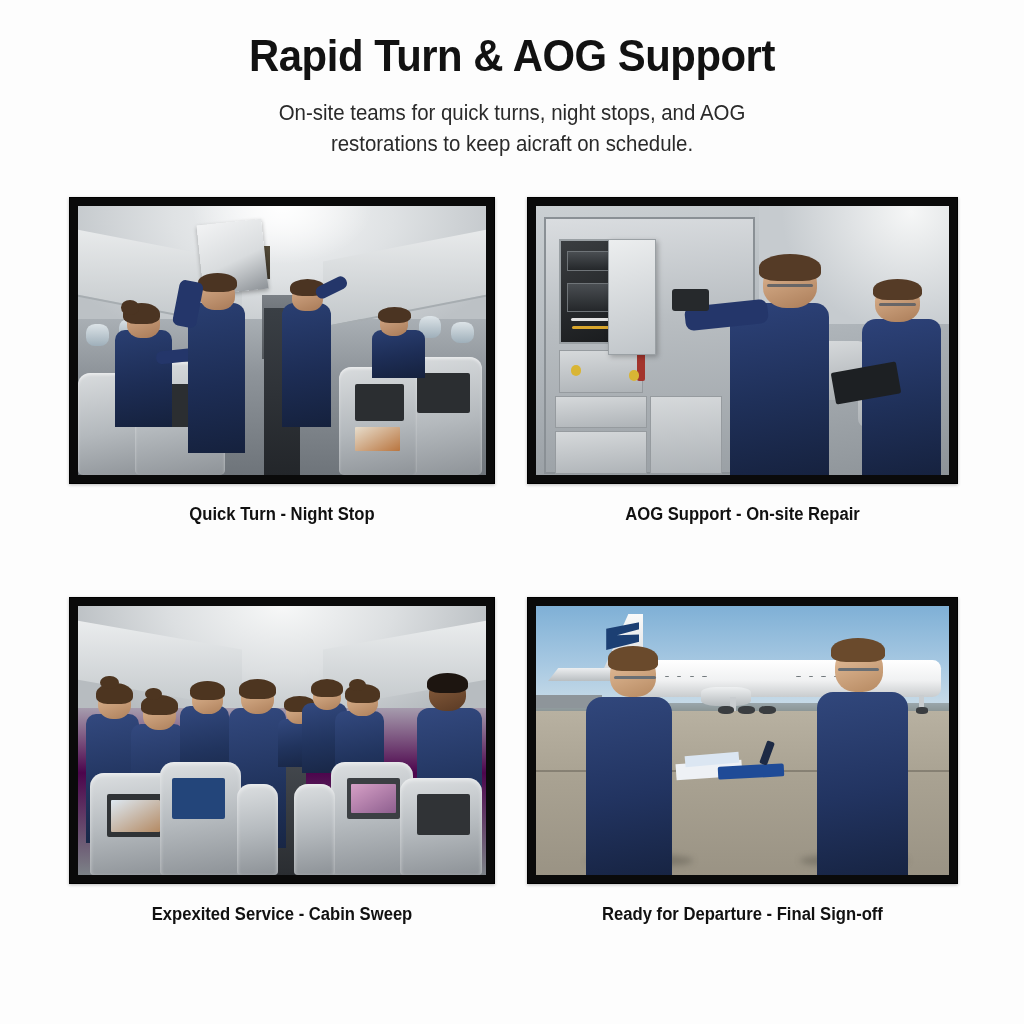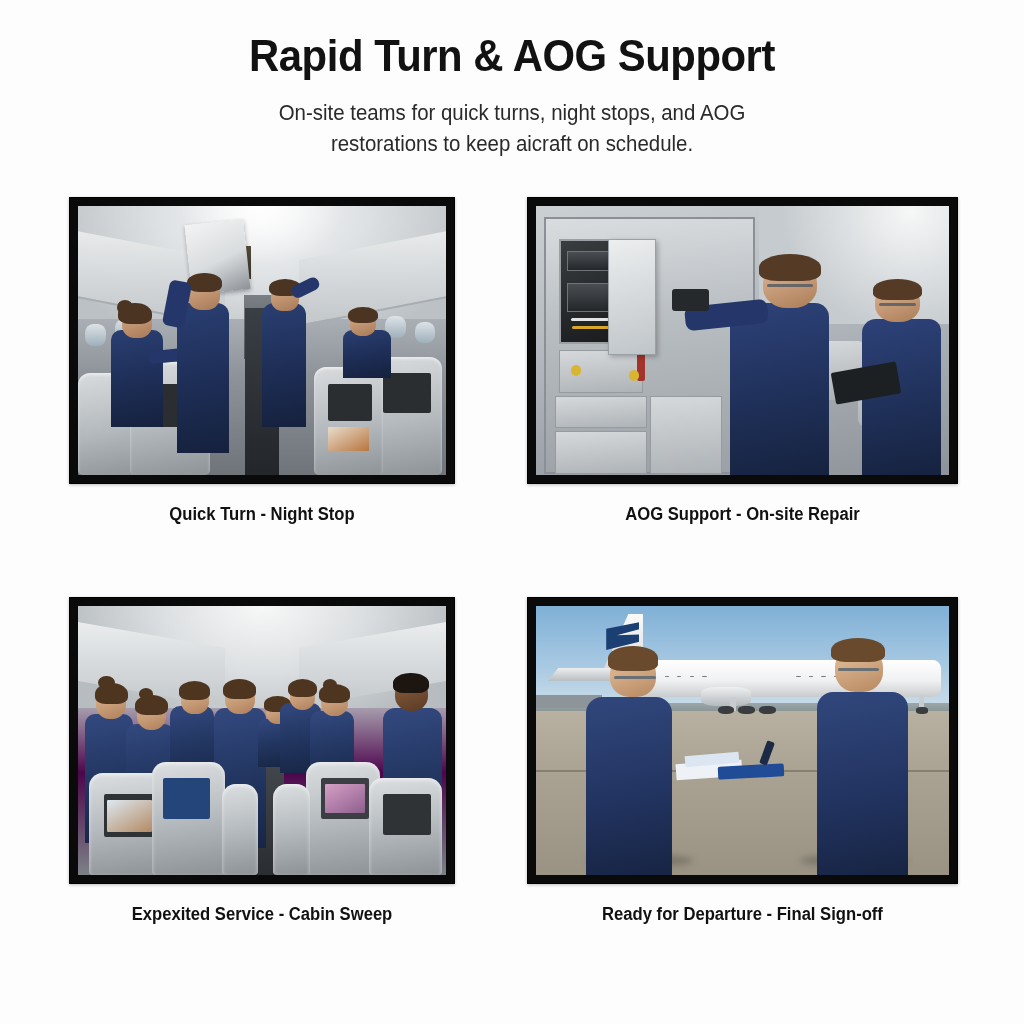--- a/index.html
+++ b/index.html
@@ -22,21 +22,21 @@
   .subtitle{
     margin:0 auto;padding-top:14px;width:620px;
     font-size:21.5px;line-height:31px;font-weight:400;color:#2a2a2a;
     transform:scaleX(0.95);transform-origin:center top;
   }
   .sub-line{display:block;}
 
   
   .grid{position:absolute;left:0;top:185px;width:1024px;}
   .cell{position:absolute;}
-  .cell.c1{left:69px;width:386px;}
+  .cell.c1{left:69px;width:426px;}
   .cell.c2{left:527px;width:431px;}
   .cell.r1{top:12px;}
   .cell.r2{top:412px;}
 
   .frame{
     width:100%;height:287px;
     background:#0a0a0a;
     border:1px solid #000;
     box-sizing:border-box;
     padding:8px;

